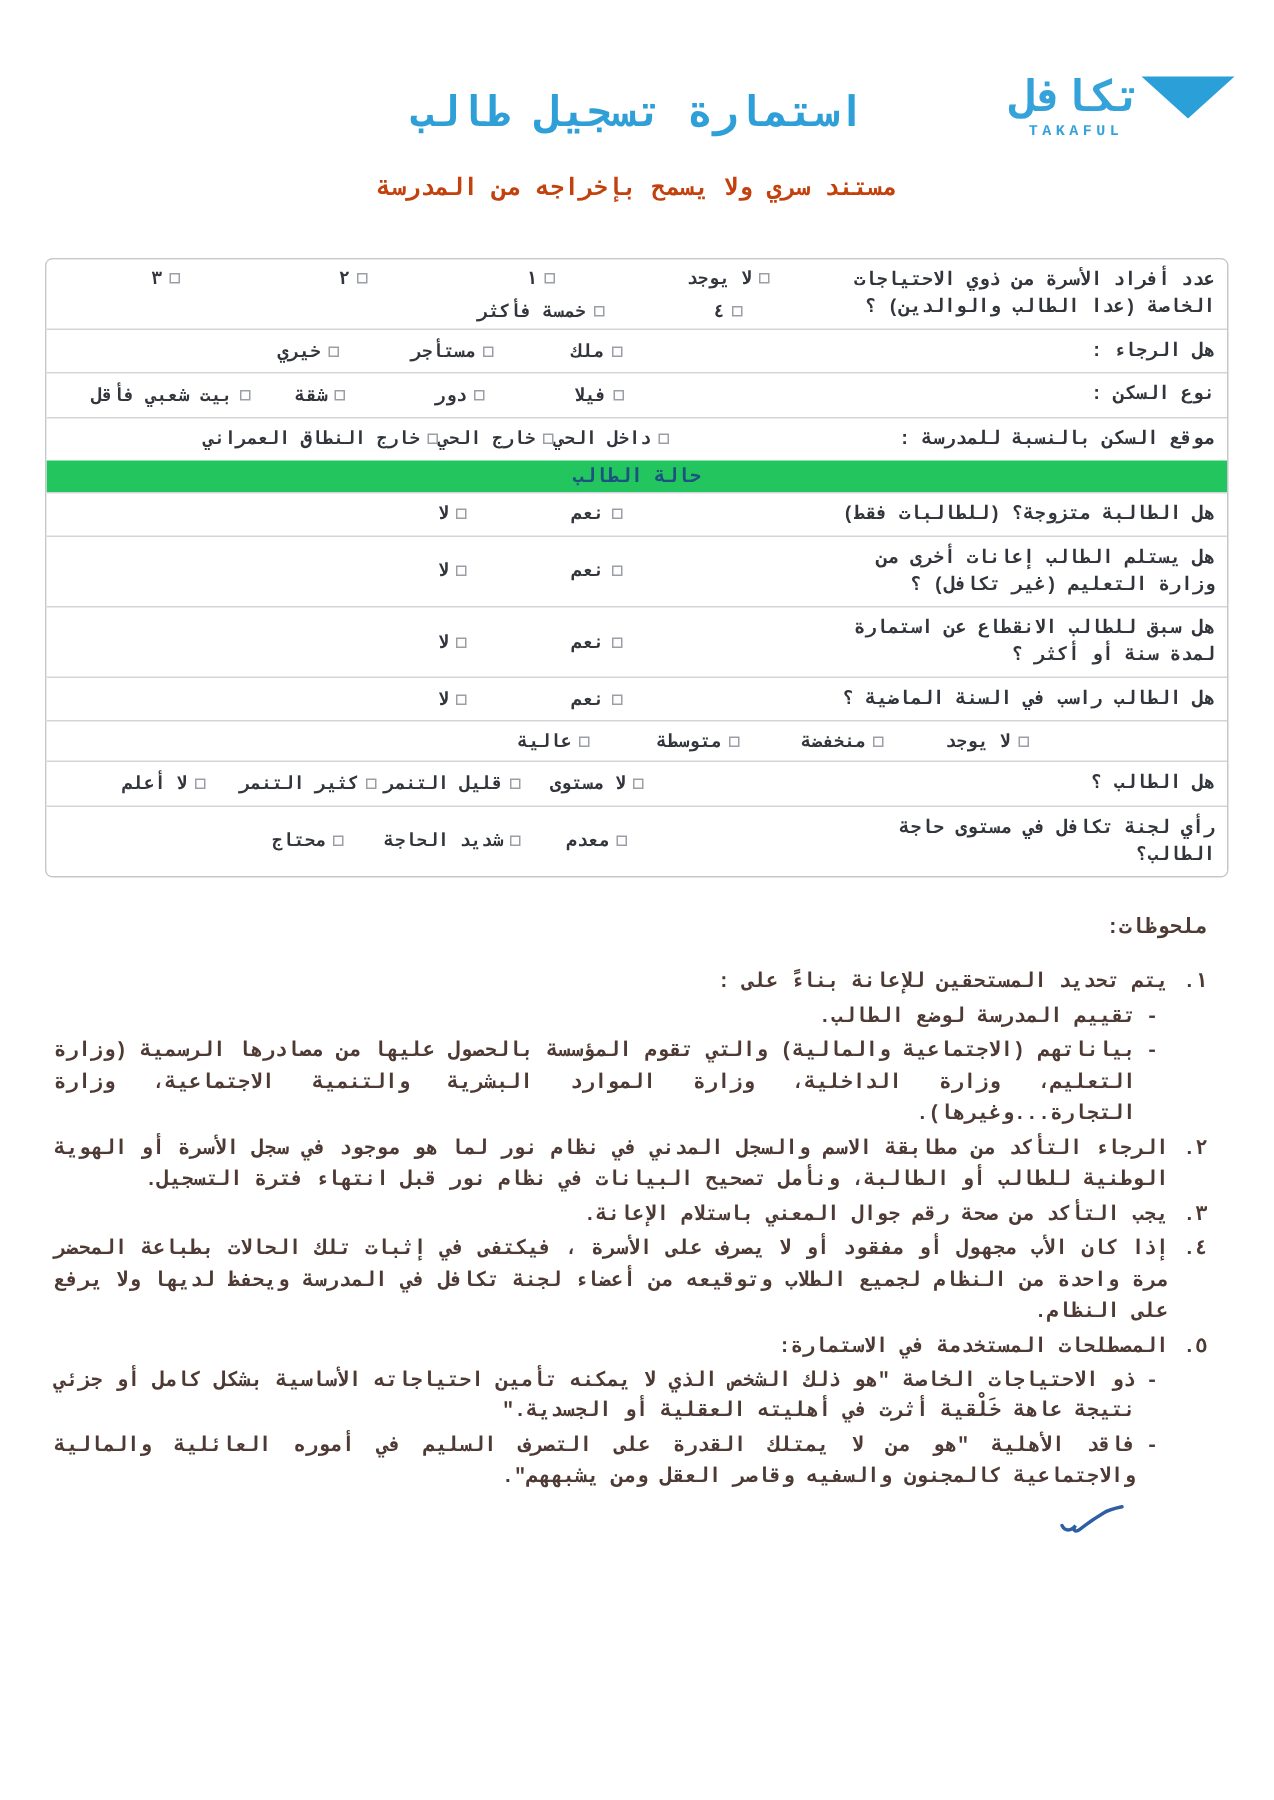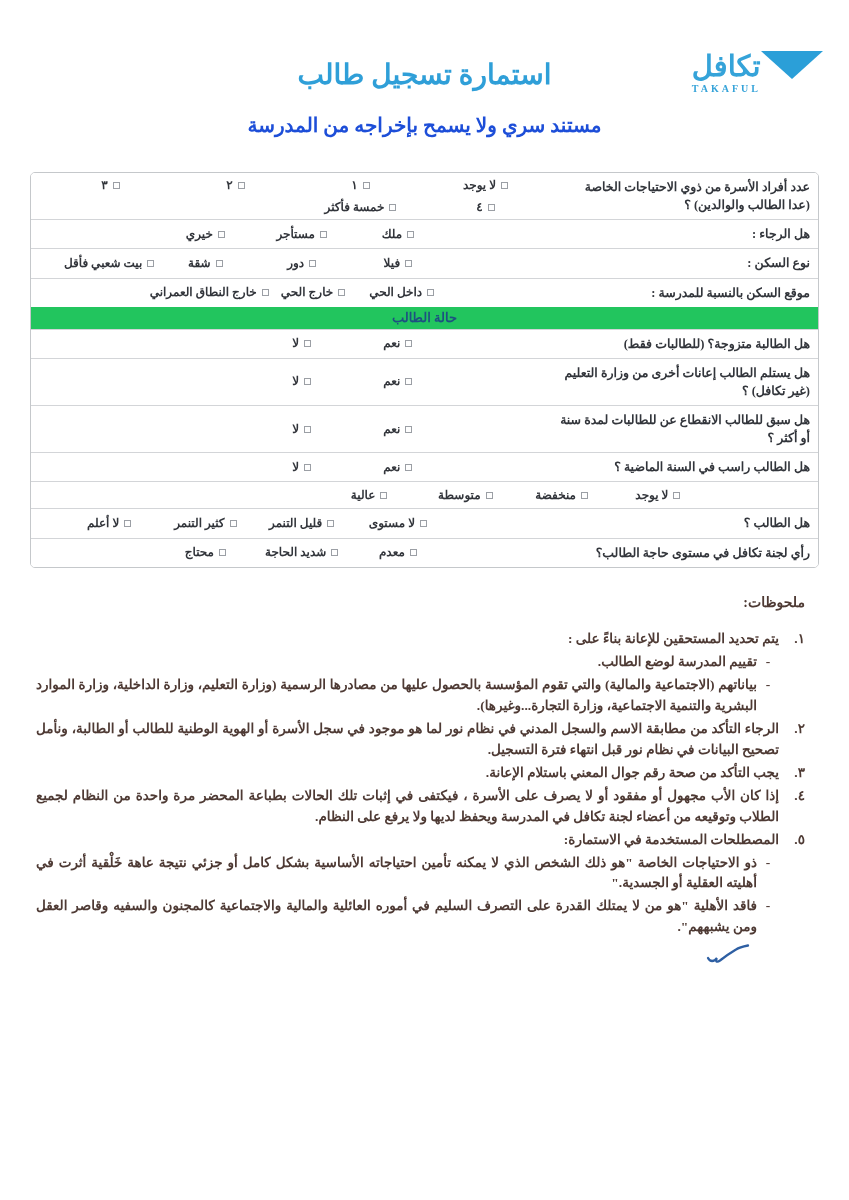--- a/index.html
+++ b/index.html
@@ -1,26 +1,26 @@
 <!DOCTYPE html>
 <html lang="ar" dir="rtl"><head>
 <meta charset="utf-8">
 <style>
   * { margin:0; padding:0; box-sizing:border-box; }
   html,body { background:#9e9e9e; }
   .page {
     width:849px; height:1200px; margin:0 auto; background:#ffffff;
     position:relative; direction:rtl; overflow:hidden;
-    font-family:Liberation Serif, serif;
+    font-family:Liberation Mono, monospace;
   }
   
   .header { height:172px; position:relative; }
   .titles { position:absolute; top:58px; right:0; left:0; text-align:center; }
   .doc-title { color:#2f9fd8; font-size:28px; font-weight:bold; letter-spacing:0; }
-  .doc-subtitle { color:#1d4ed8; font-size:20px; font-weight:bold; margin-top:22px; }
+  .doc-subtitle { color:#c2410c; font-size:16px; font-weight:bold; margin-top:22px; }
   .brand { position:absolute; top:36px; right:26px; width:120px; display:flex; align-items:center; }
   .logo-tri { width:0; height:0; border-left:31px solid transparent; border-right:31px solid transparent; border-top:28px solid #2b9fd8; }
   .logo-diamond { width:54px; height:54px; margin-top:-2px; transform:rotate(45deg);
     background:linear-gradient(135deg,#f2f3f4 0%,#d4d6d8 55%,#bfc2c5 100%); }
   .logo-word { margin-top:16px; text-align:left; width:100%; padding-left:6px; }
   .logo-ar { color:#35a3d9; font-size:29px; font-weight:bold; line-height:1; text-align:left; }
   .logo-en { color:#35a3d9; font-size:10px; font-weight:bold; letter-spacing:3px; text-align:center; margin-top:2px; }
   
   .formtable { margin:0 30px; border:1px solid #c5c8cb; border-radius:5px; overflow:hidden; }
   .trow { display:flex; align-items:center; min-height:27px; border-top:1px solid #d3d5d8; background:#fff; }
@@ -177,21 +177,21 @@
               <span class="box"></span>
               <span>نعم</span>
             </label>
             <label class="opt">
               <span class="box"></span>
               <span>لا</span>
             </label>
           </div>
         </div>
         <div class="trow">
-          <div class="q">هل سبق للطالب الانقطاع عن للطالبات لمدة سنة أو أكثر ؟</div>
+          <div class="q">هل سبق للطالب الانقطاع عن استمارة لمدة سنة أو أكثر ؟</div>
           <div class="opts">
             <label class="opt">
               <span class="box"></span>
               <span>نعم</span>
             </label>
             <label class="opt">
               <span class="box"></span>
               <span>لا</span>
             </label>
           </div>

